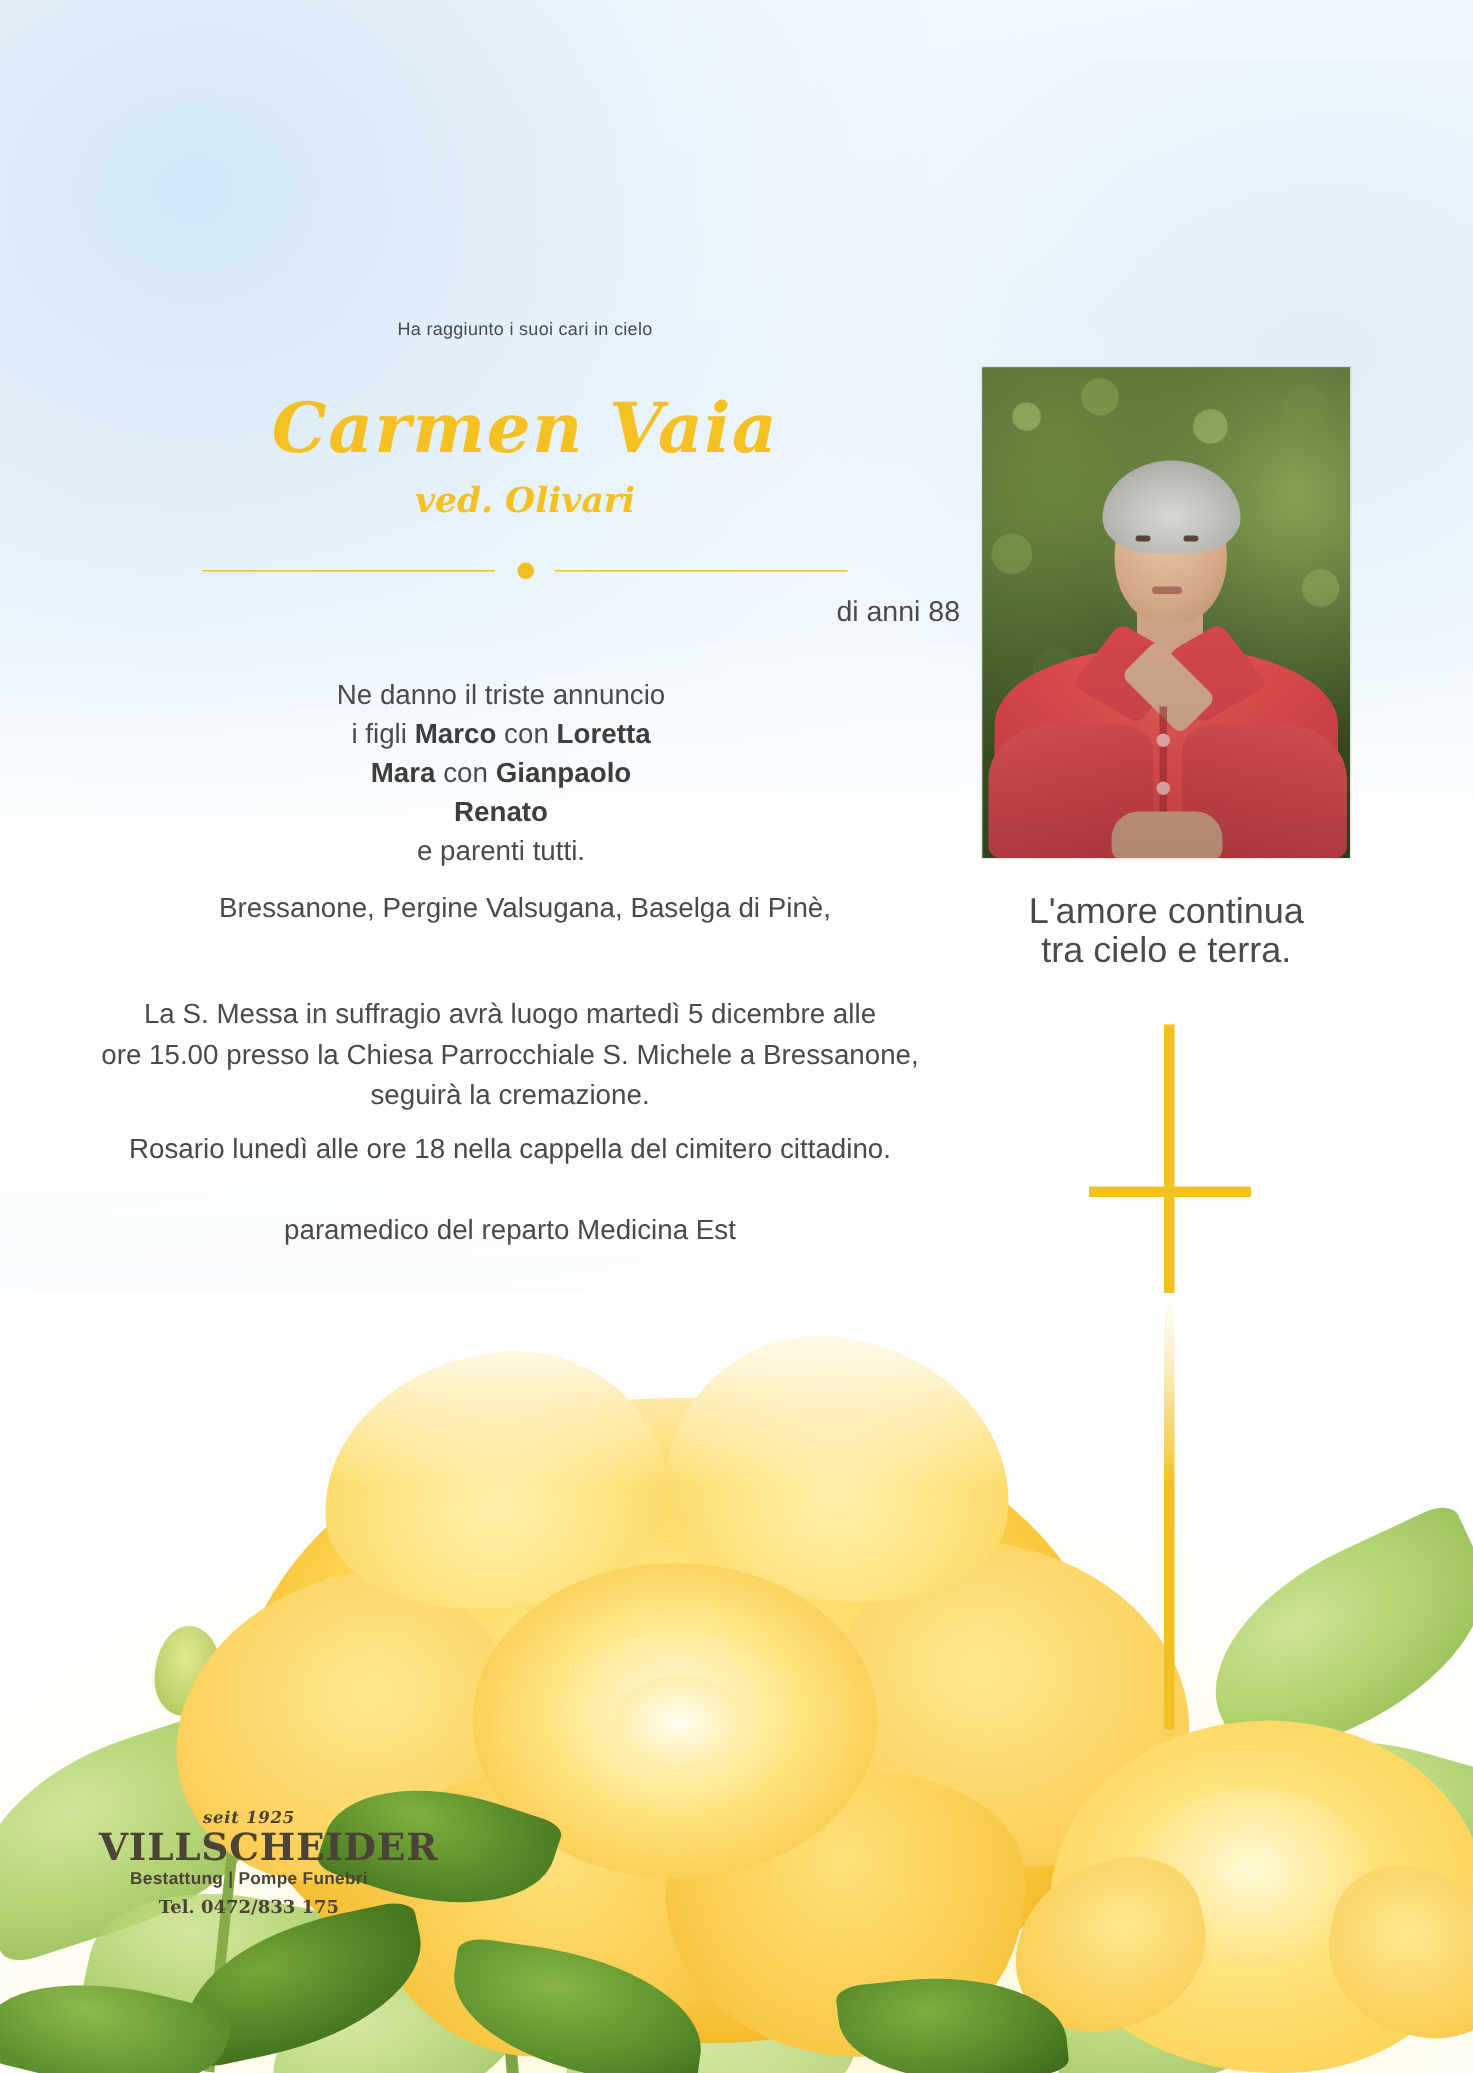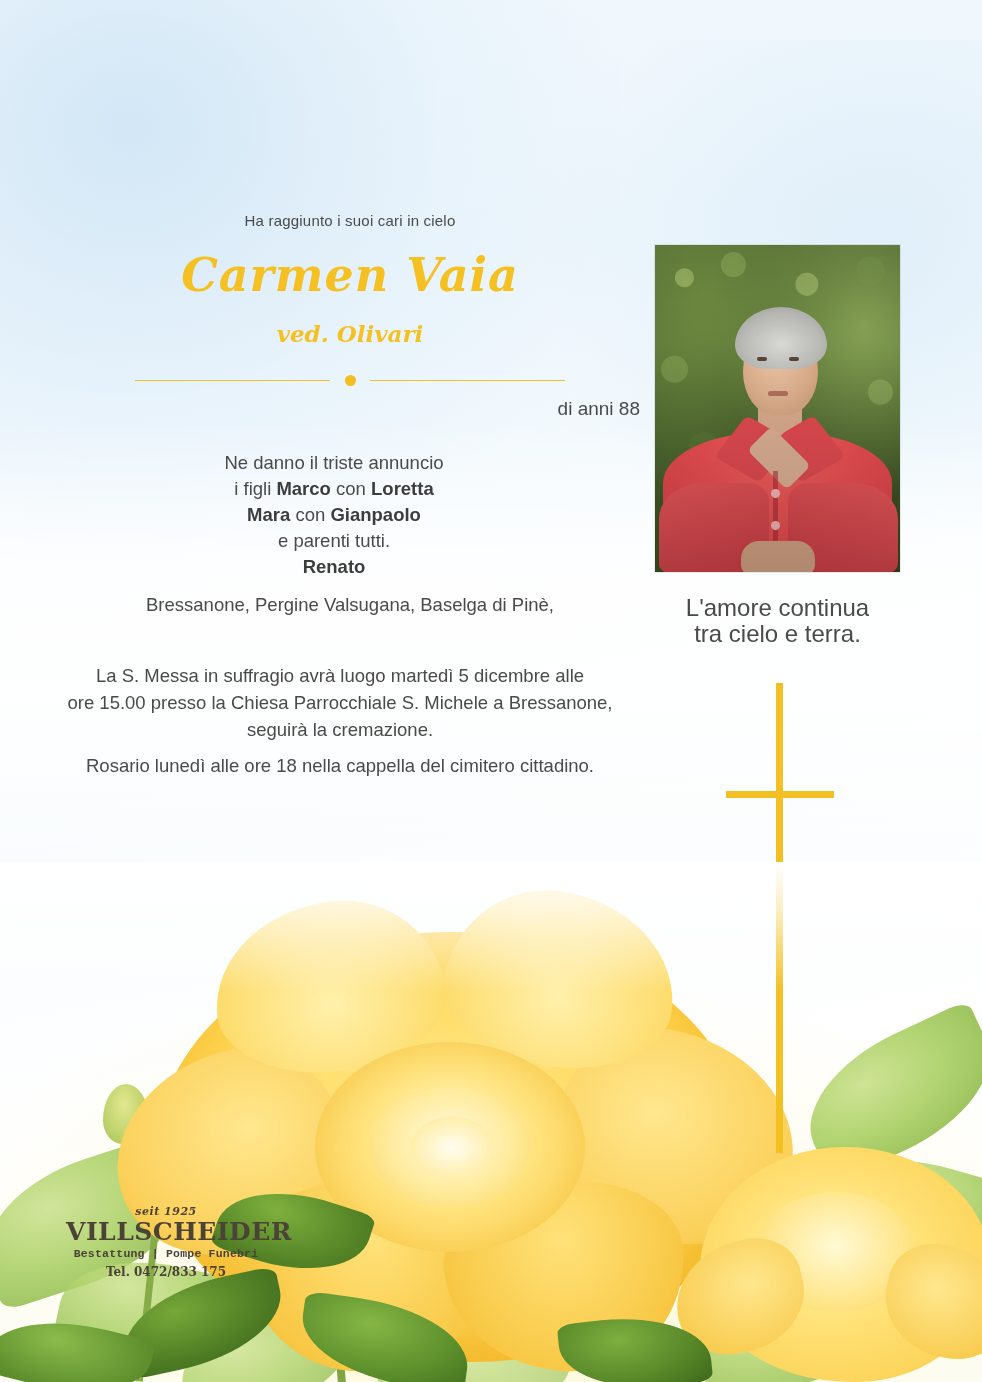--- a/index.html
+++ b/index.html
@@ -67,27 +67,27 @@
     position: absolute;
     left: 0; top: 0;
     width: 982px;
     z-index: 60;
   }
   .lead {
     position: absolute;
     left: 60px; top: 212px;
     width: 580px;
     text-align: center;
-    font-size: 15px;
+    font-size: 12px;
     color: #4a4a4a;
     letter-spacing: 0.2px;
   }
   .name {
     position: absolute;
-    left: 60px; top: 248px;
+    left: 60px; top: 258px;
     width: 580px;
     text-align: center;
     font-family: "DejaVu Serif", serif;
     font-style: italic;
     font-weight: bold;
     font-size: 46px;
     color: #f5c022;
     letter-spacing: 1px;
   }
   .subname {
@@ -353,21 +353,21 @@
     letter-spacing: 0.5px;
   }
   .logo .brand {
     font-family: "DejaVu Serif", serif;
     font-weight: bold;
     font-size: 25px;
     letter-spacing: 0.5px;
     line-height: 28px;
   }
   .logo .sub {
-    font-family: Liberation Mono, monospace;
+    font-family: Liberation Sans, sans-serif;
     font-weight: bold;
     font-size: 11.5px;
     letter-spacing: 0.2px;
     margin-top: 1px;
   }
   .logo .tel {
     font-family: "DejaVu Serif", serif;
     font-weight: bold;
     font-size: 12px;
     margin-top: 5px;
@@ -479,37 +479,38 @@
     <div class="age">di anni 88</div>
 
     <div class="family">
       <div>Ne danno il triste annuncio</div>
       <div>
         <span>i figli </span><b>Marco</b><span> con </span><b>Loretta</b>
       </div>
       <div>
         <b>Mara</b><span> con </span><b>Gianpaolo</b>
       </div>
+      <div><b>Renato</b></div>
       <div>e parenti tutti.</div>
-      <div><b>Renato</b></div>
     </div>
 
     <div class="place">
       <div>Bressanone, Pergine Valsugana, Baselga di Pinè,</div>
     </div>
 
     <div class="mass">
       <div>La S. Messa in suffragio avrà luogo martedì 5 dicembre alle</div>
       <div>ore 15.00 presso la Chiesa Parrocchiale S. Michele a Bressanone,</div>
       <div>seguirà la cremazione.</div>
     </div>
 
     <div class="rosary">Rosario lunedì alle ore 18 nella cappella del cimitero cittadino.</div>
 
     <div class="thanks">
+      <div>paramedico del reparto Medicina Est</div>
     </div>
   </div>
 
   <div class="logo">
     <div class="seit">seit 1925</div>
     <div class="brand">VILLSCHEIDER</div>
     <div class="sub">Bestattung | Pompe Funebri</div>
     <div class="tel">Tel. 0472/833 175</div>
   </div>
 

